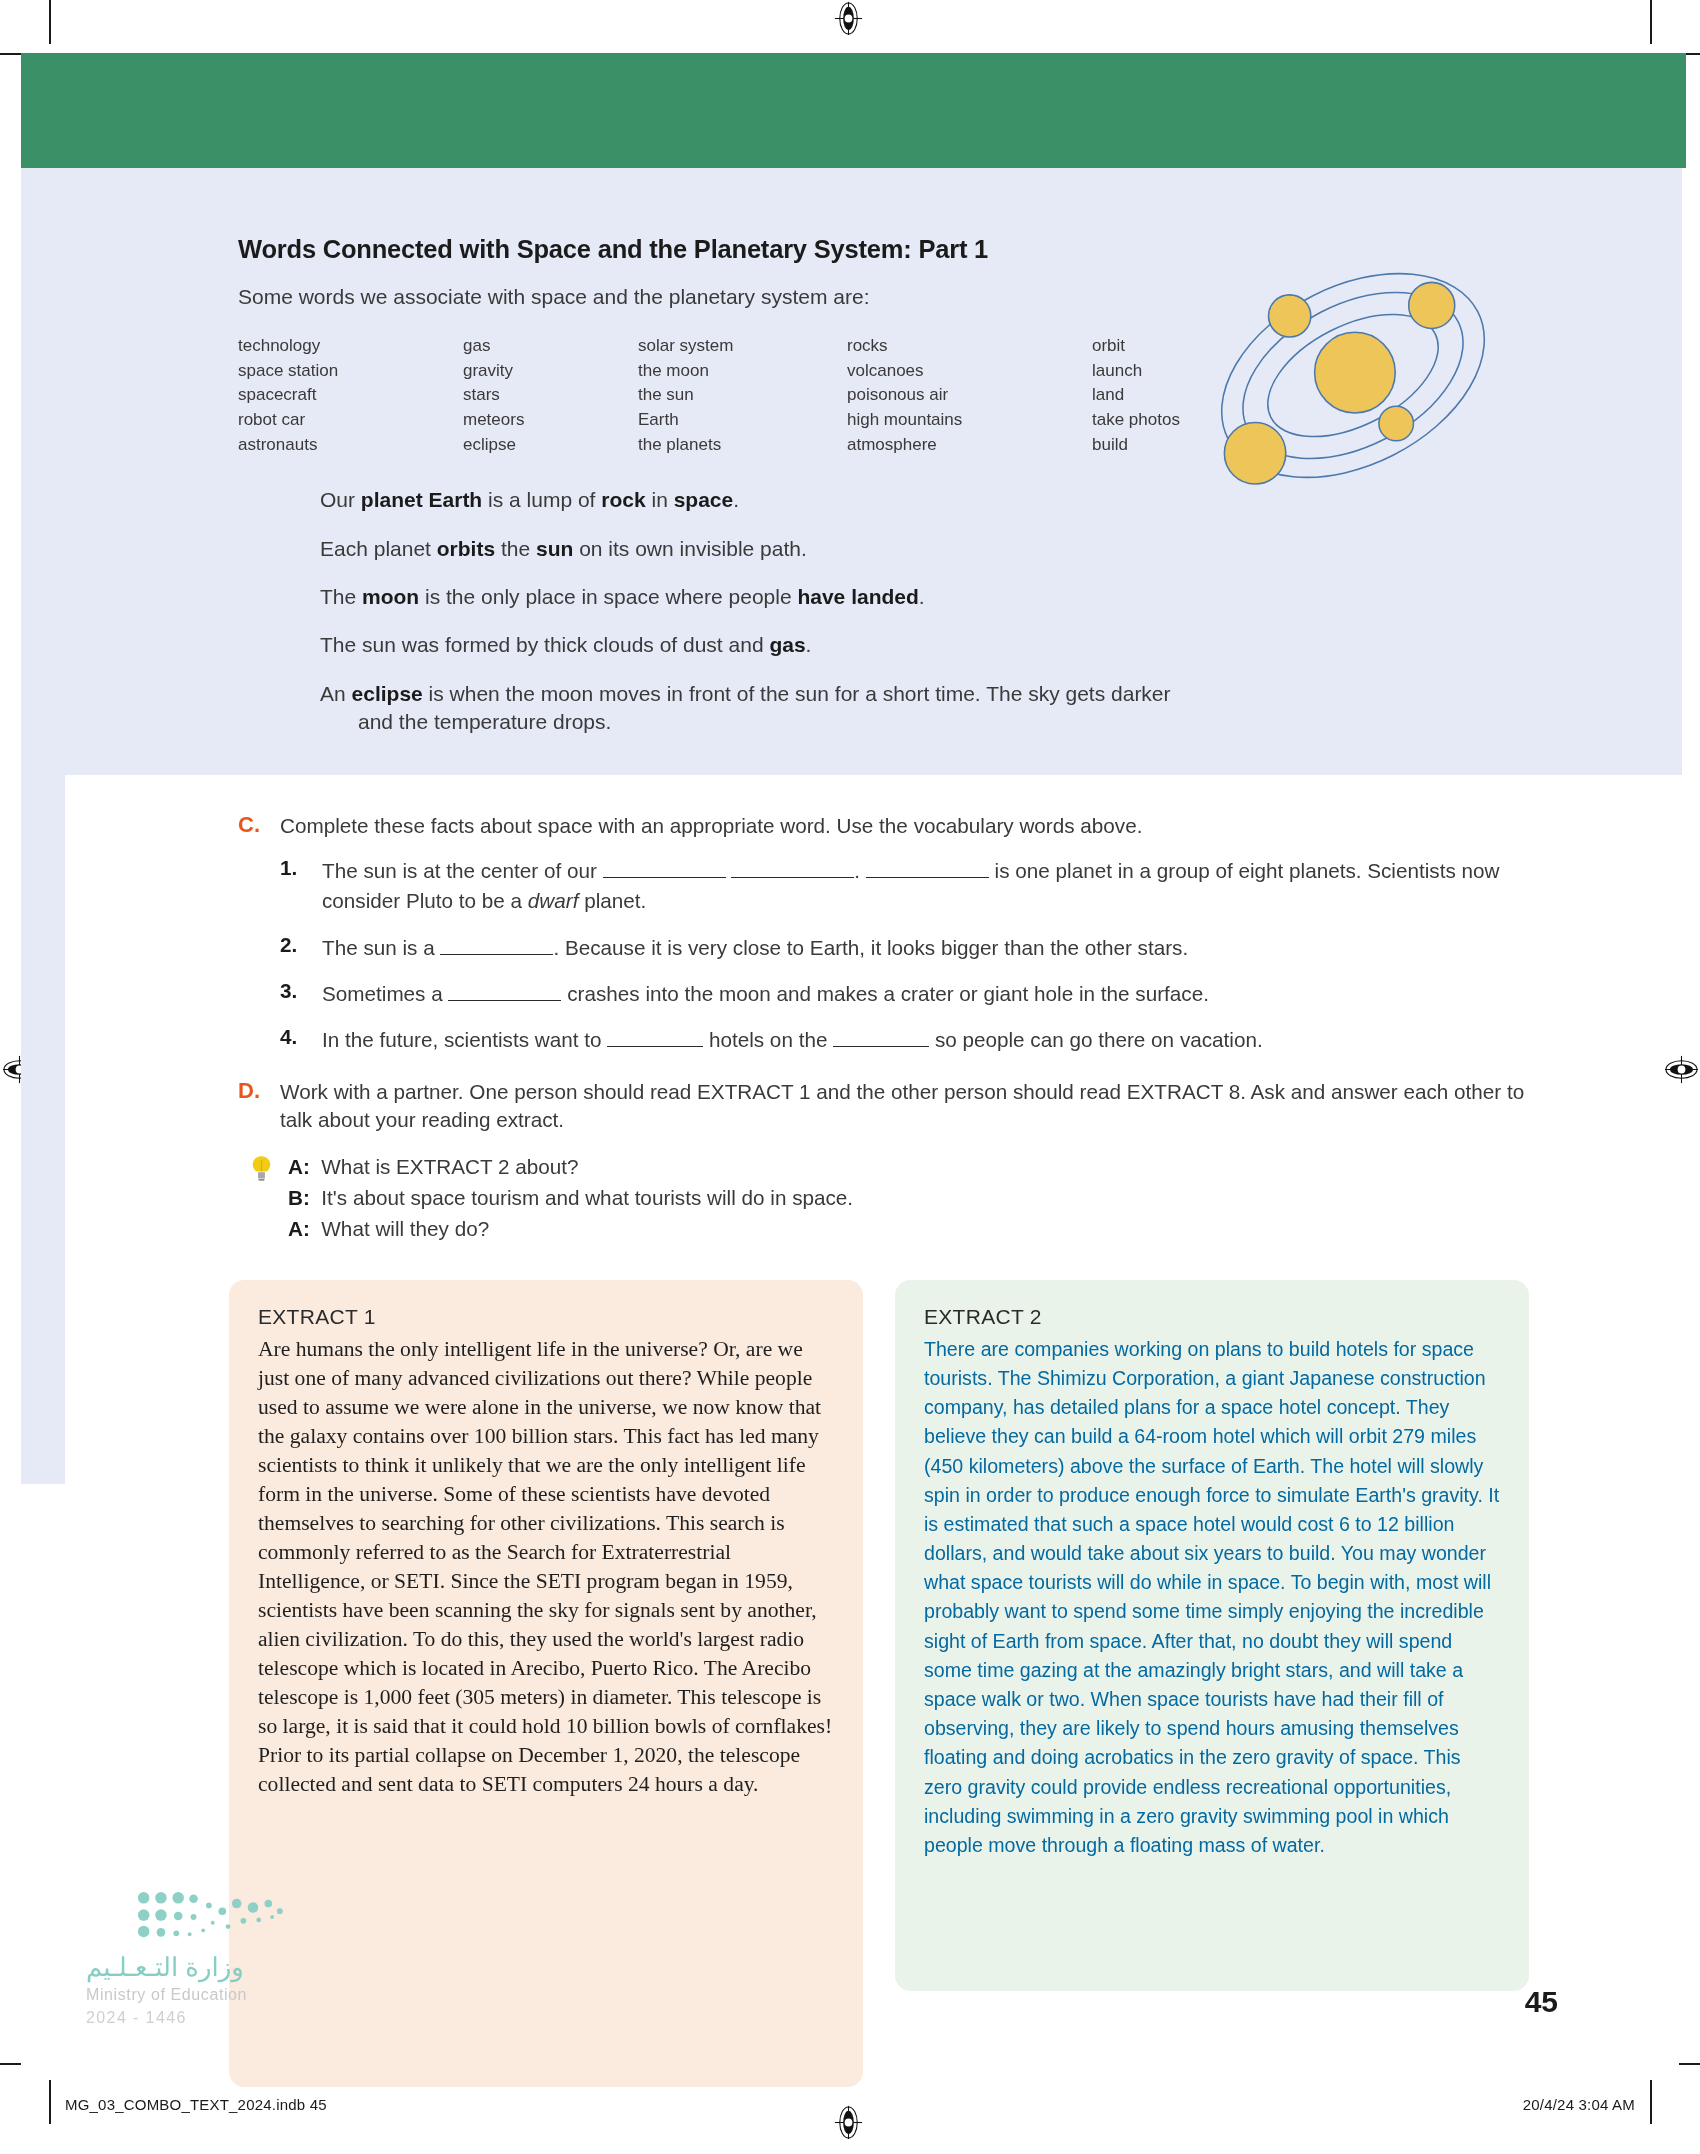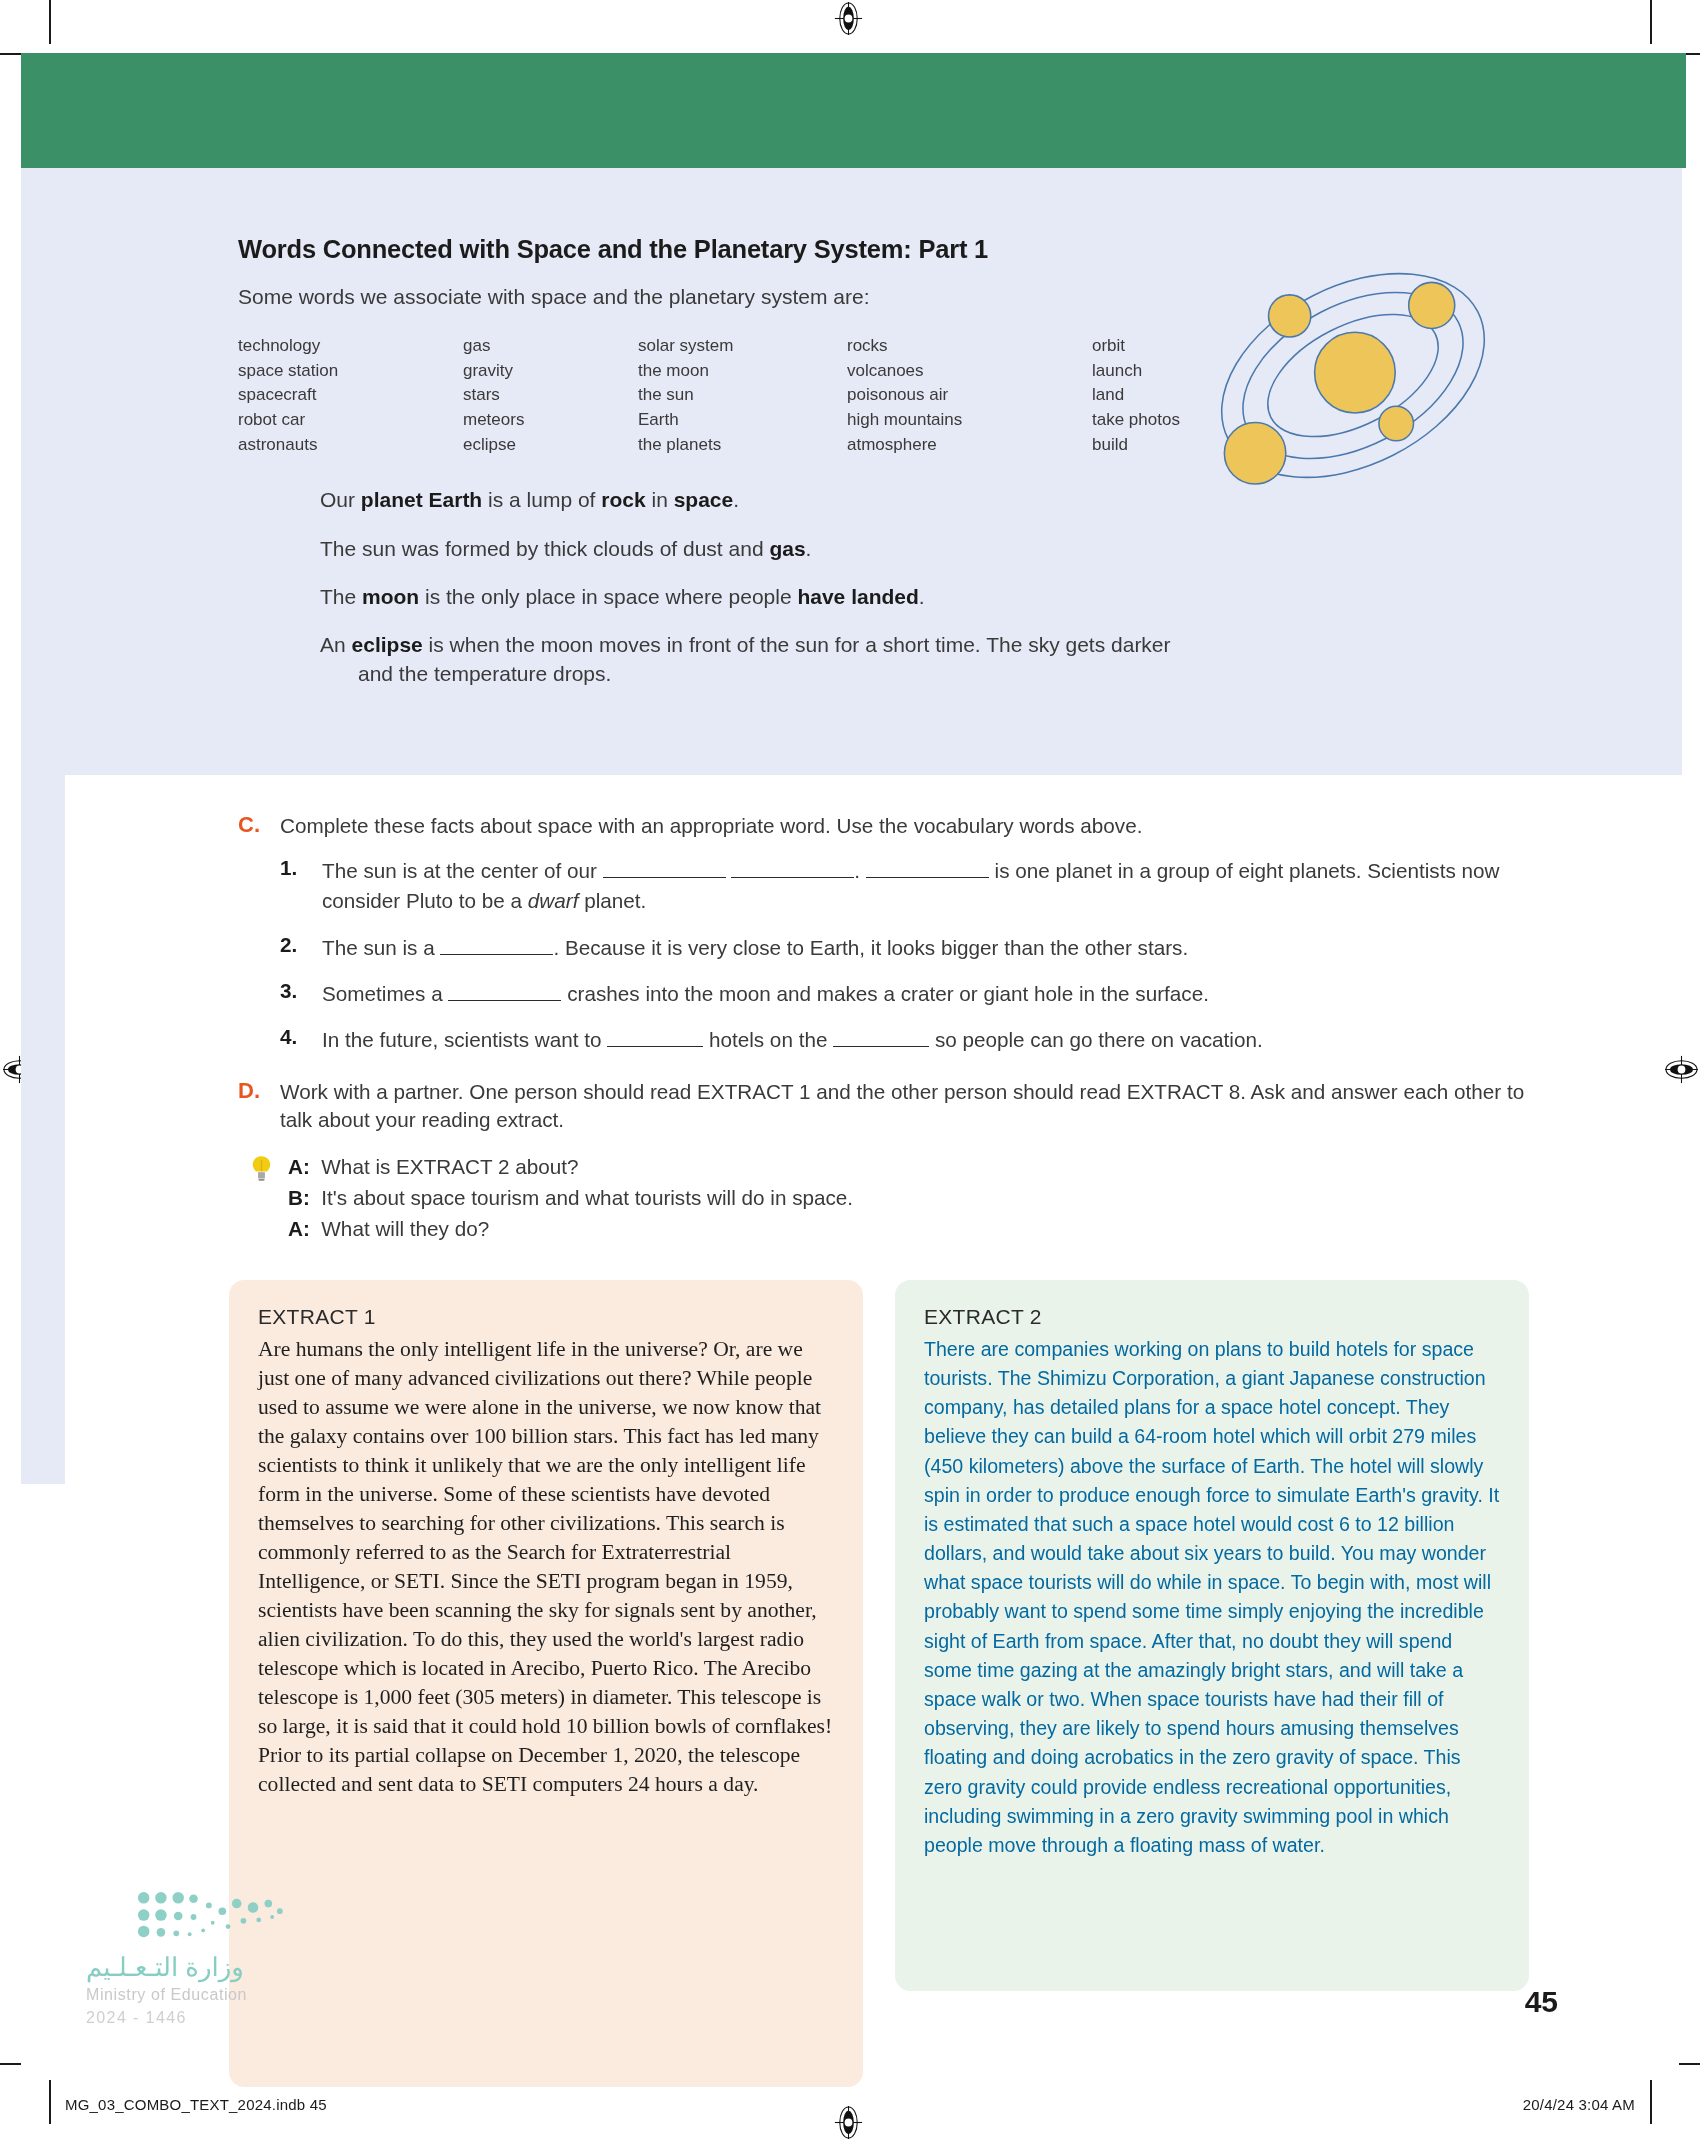--- a/index.html
+++ b/index.html
@@ -213,22 +213,23 @@
         <div>orbit</div>
         <div>launch</div>
         <div>land</div>
         <div>take photos</div>
         <div>build</div>
       </div>
     </div>
 
     <div id="examples">
       <div class="ex"><span>Our </span><b>planet Earth</b><span> is a lump of </span><b>rock</b><span> in </span><b>space</b><span>.</span></div>
+      <div class="ex"><span>Each planet </span><b>orbits</b><span> the </span><b>sun</b><span> on its own invisible path.</span></div>
+      <div class="ex"><span>The </span><b>moon</b><span> is the only place in space where people </span><b>have landed</b><span>.</span></div>
       <div class="ex"><span>The sun was formed by thick clouds of dust and </span><b>gas</b><span>.</span></div>
-      <div class="ex"><span>The </span><b>moon</b><span> is the only place in space where people </span><b>have landed</b><span>.</span></div>
       <div class="ex"><span>An </span><b>eclipse</b><span> is when the moon moves in front of the sun for a short time. The sky gets darker</span><span class="ind">and the temperature drops.</span></div>
     </div>
   </div>
 
   <div id="solar">
     <svg width="288" height="221" viewBox="0 0 300 230">
       <g transform="rotate(-27 150 115)" fill="none" stroke="#4b79ad" stroke-width="1.6">
         <ellipse cx="150" cy="115" rx="146" ry="93"></ellipse>
         <ellipse cx="150" cy="115" rx="123" ry="74"></ellipse>
         <ellipse cx="150" cy="115" rx="96" ry="52"></ellipse>

